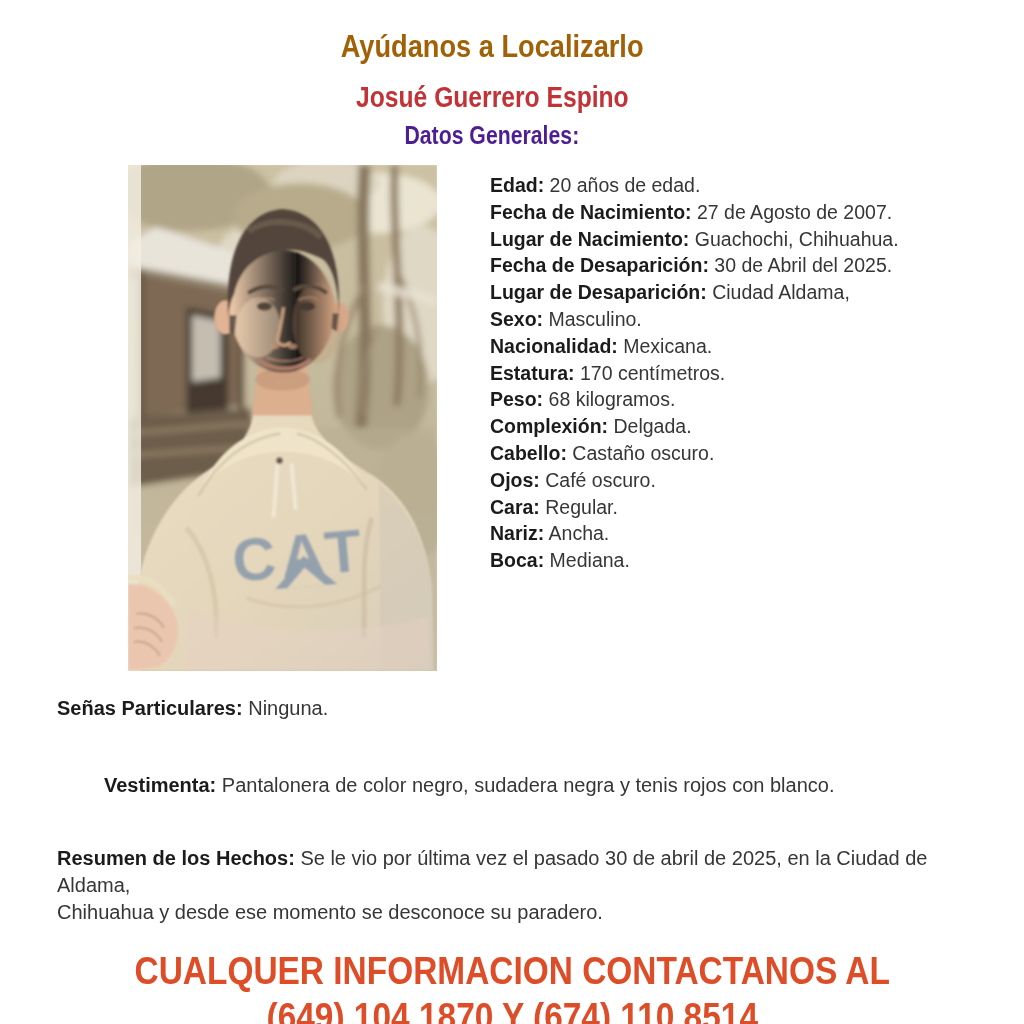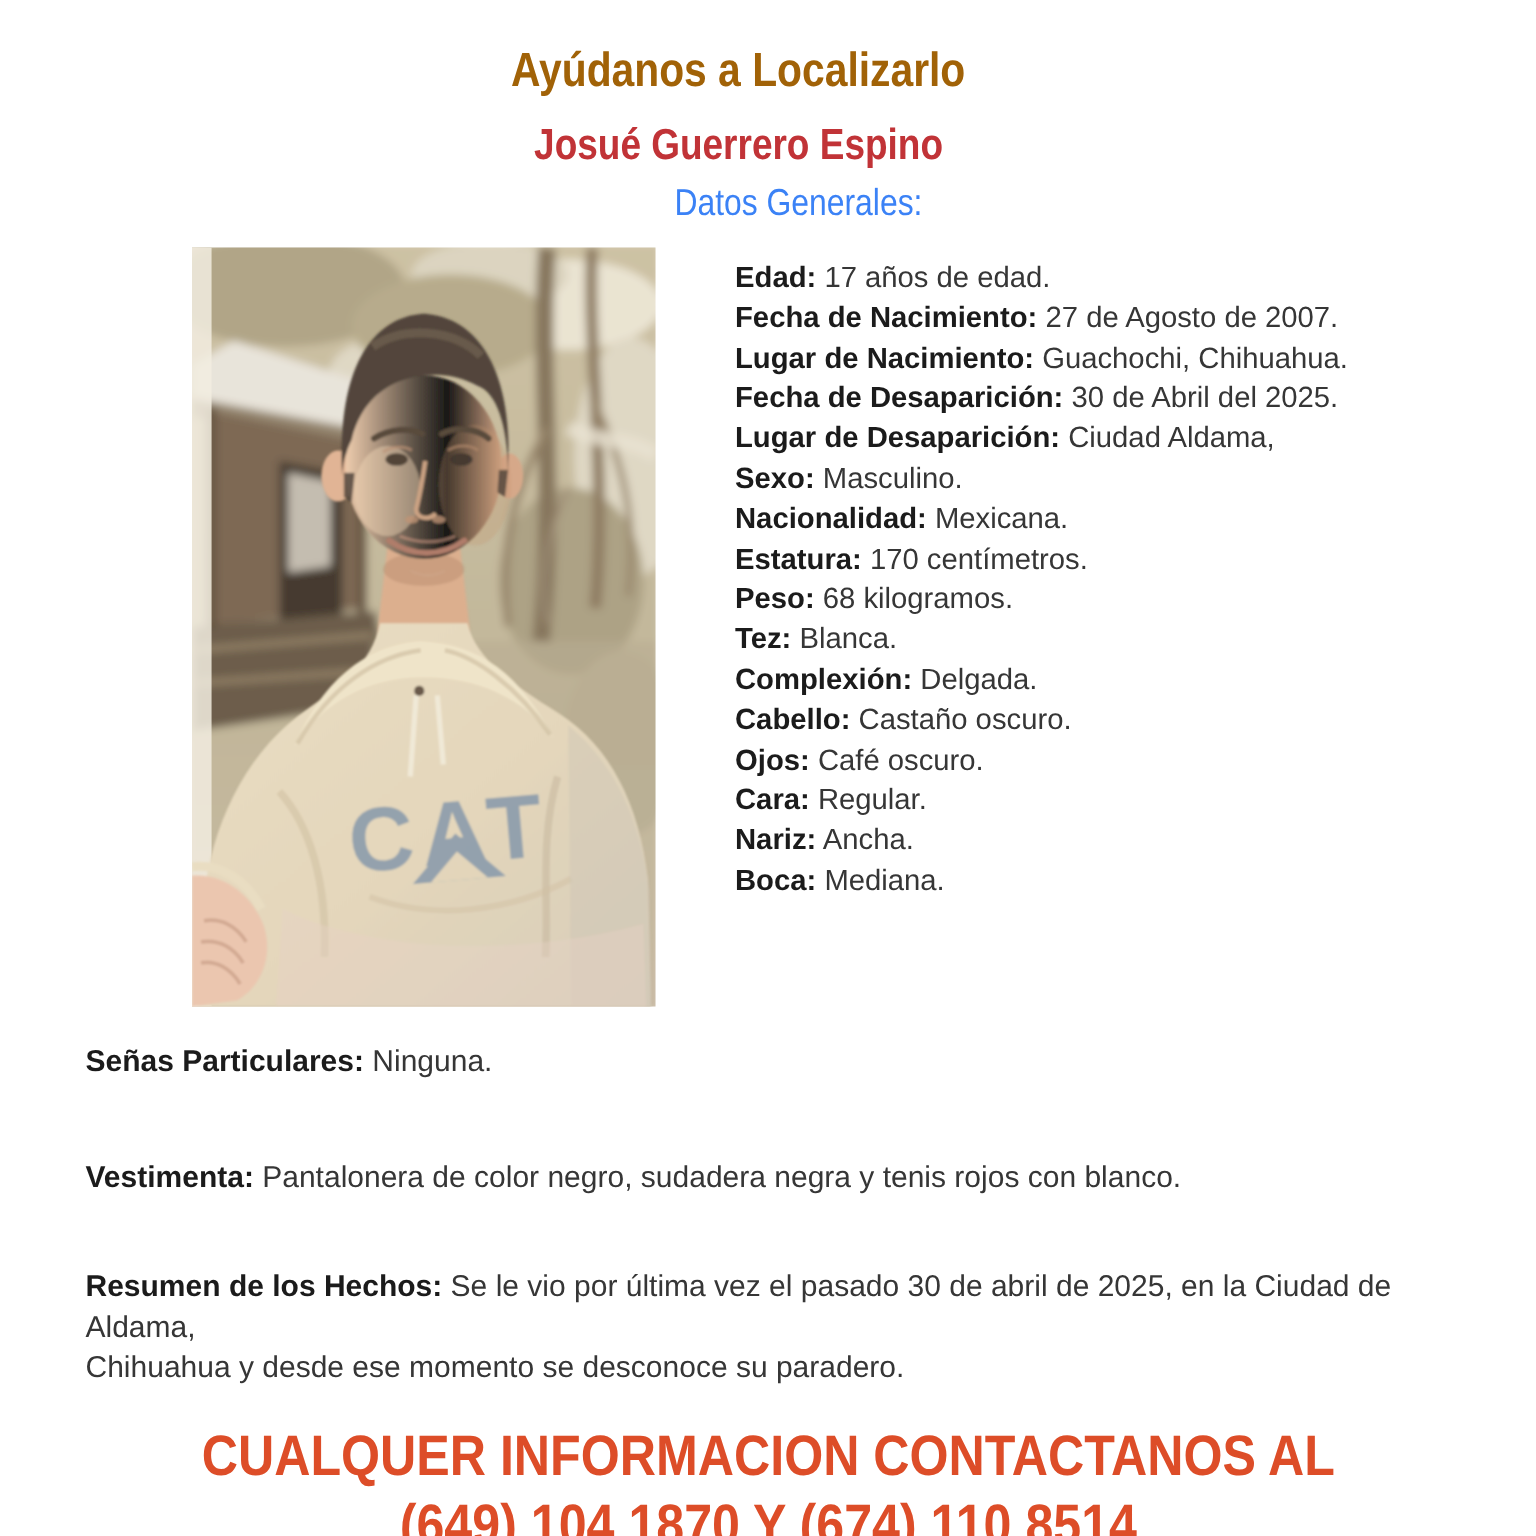--- a/index.html
+++ b/index.html
@@ -5,29 +5,29 @@
   html,body{margin:0;padding:0;}
   body{
     width:1024px;height:1024px;background:#ffffff;position:relative;overflow:hidden;
     font-family:"Liberation Sans",sans-serif;color:#1c1c1c;
   }
   .abs{position:absolute;}
   .center-band{left:0;width:984px;text-align:center;}
   .squish{display:inline-block;transform:scaleX(.85);transform-origin:50% 50%;white-space:nowrap;}
   .title{top:28px;font-size:32px;font-weight:bold;color:#a16207;}
   .person-name{top:81px;font-size:29px;font-weight:bold;color:#c13337;}
-  .section-head{top:121px;font-size:25px;font-weight:normal;color:#3b82f6;padding-left:40px;}
+  .section-head{top:121px;font-size:25px;font-weight:bold;color:#4c1d95;}
   .photo-wrap{left:128px;top:165px;width:309px;height:506px;}
   .details{left:490px;top:172px;font-size:19.5px;line-height:26.8px;}
   .row{white-space:nowrap;}
   .lab{font-weight:bold;color:#1b1b1b;}
   .val{color:#363636;}
   .para{left:57px;font-size:20px;color:#363636;}
   .senas{top:697px;}
-  .vestimenta{top:774px;}
+  .vestimenta{top:774px;margin-left:47px;}
   .resumen{top:845px;width:930px;line-height:27px;}
   .contact{left:6px;width:1012px;text-align:center;font-weight:bold;color:#dd4d28;margin-top:36px;}
   .contact-1{top:914px;font-size:38px;}
   .contact-2{top:960px;font-size:38px;text-align:center;}
   .contact .squish{transform:scaleX(.88);}
 </style>
 </head>
 <body>
 
 <div class="abs center-band title">
@@ -157,30 +157,29 @@
     <path d="M8,448 C20,446 30,452 36,462 M6,462 C18,460 28,466 34,476 M6,476 C16,474 26,480 32,490" stroke="#c89a82" stroke-width="2.5" fill="none" opacity=".8"></path>
     <path d="M0,412 C18,410 36,420 46,440" stroke="#e8dcc0" stroke-width="6" fill="none"></path>
   </g>
 
   <rect width="308" height="505" fill="#ffffff" opacity=".05"></rect>
   <rect width="308" height="505" fill="#e9d9c1" opacity=".06"></rect>
 </svg>
 </div>
 
 <div class="abs details">
-    <div class="row"><span class="lab">Edad:</span> <span class="val">17 años de edad.</span></div>
+    <div class="row"><span class="lab">Edad:</span> <span class="val">20 años de edad.</span></div>
     <div class="row"><span class="lab">Fecha de Nacimiento:</span> <span class="val">27 de Agosto de 2007.</span></div>
     <div class="row"><span class="lab">Lugar de Nacimiento:</span> <span class="val">Guachochi, Chihuahua.</span></div>
     <div class="row"><span class="lab">Fecha de Desaparición:</span> <span class="val">30 de Abril del 2025.</span></div>
     <div class="row"><span class="lab">Lugar de Desaparición:</span> <span class="val">Ciudad Aldama,</span></div>
     <div class="row"><span class="lab">Sexo:</span> <span class="val">Masculino.</span></div>
     <div class="row"><span class="lab">Nacionalidad:</span> <span class="val">Mexicana.</span></div>
     <div class="row"><span class="lab">Estatura:</span> <span class="val">170 centímetros.</span></div>
     <div class="row"><span class="lab">Peso:</span> <span class="val">68 kilogramos.</span></div>
-    <div class="row"><span class="lab">Tez:</span> <span class="val">Blanca.</span></div>
     <div class="row"><span class="lab">Complexión:</span> <span class="val">Delgada.</span></div>
     <div class="row"><span class="lab">Cabello:</span> <span class="val">Castaño oscuro.</span></div>
     <div class="row"><span class="lab">Ojos:</span> <span class="val">Café oscuro.</span></div>
     <div class="row"><span class="lab">Cara:</span> <span class="val">Regular.</span></div>
     <div class="row"><span class="lab">Nariz:</span> <span class="val">Ancha.</span></div>
     <div class="row"><span class="lab">Boca:</span> <span class="val">Mediana.</span></div>
   </div>
 
 <div class="abs para senas">
   <span class="lab">Señas Particulares:</span>

